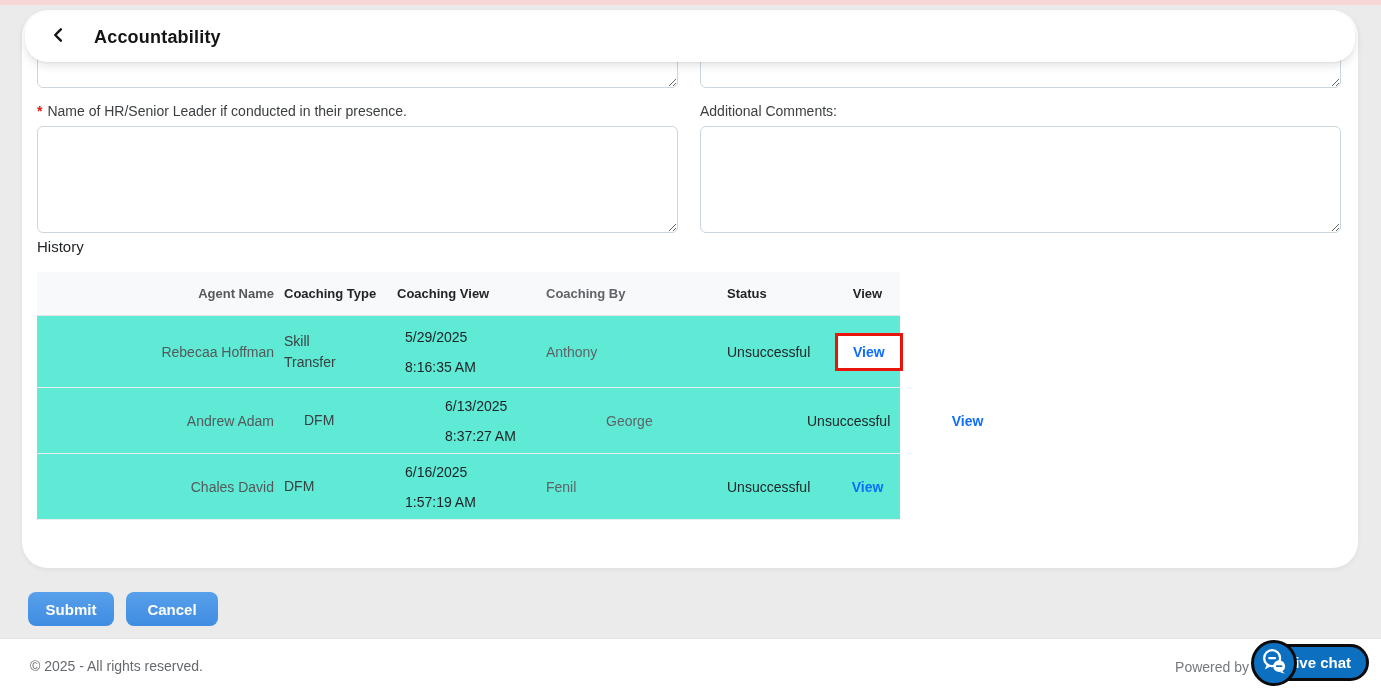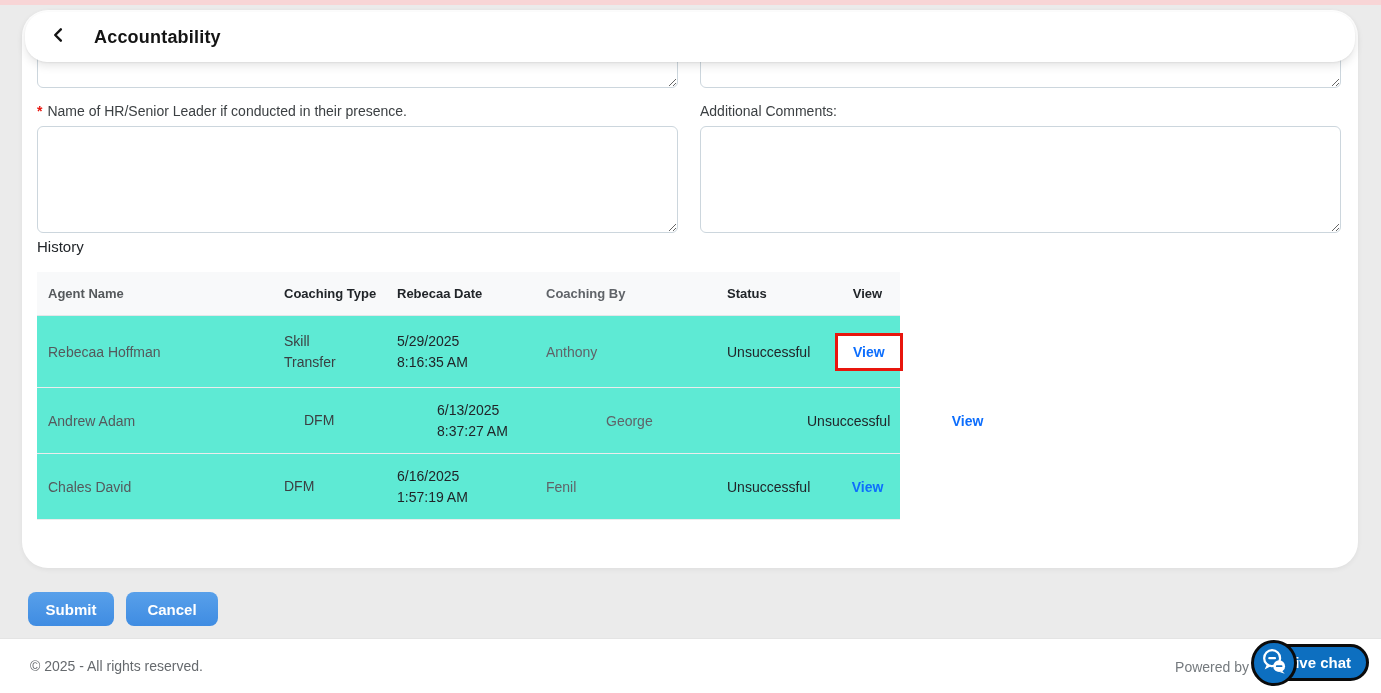--- a/index.html
+++ b/index.html
@@ -50,25 +50,25 @@
   .t-row { display:grid; grid-template-columns:237px 113px 143px 185px 120px 65px; align-items:center; }
   .t-head {
     height:44px; background:#f8f9fa; border-bottom:1px solid #e3e6e8;
     font-size:13px; font-weight:bold; color:#212529;
   }
   .t-body-row { border-bottom:1px solid #ececec; background:#5eead4; }
   .t-body-row.r0 { height:72px; }
   .t-body-row.r1 { height:66px;gap:20px; }
   .t-body-row.r2 { height:66px; }
   .cell { padding-left:10px; }
-  .cell-agent  { padding-left:11px; color:#55595c; }
+  .cell-agent  { padding-left:11px; color:#55595c;text-align:right; }
   .cell-type   { color:#3b3f42; }
   .cell-type span { display:inline-block; max-width:72px; line-height:21px; }
   .cell-date   { color:#212529; }
-  .cell-date span { display:inline-block; max-width:95px; line-height:21px; }
+  .cell-date span { display:inline-block; max-width:95px; line-height:30px;margin-left:8px; }
   .cell-by     { padding-left:16px; color:#5f6368; }
   .cell-status { padding-left:12px; color:#212529; }
   .cell-view   { text-align:center; padding-left:0; }
   .view-link { color:#0d6efd; font-weight:bold; text-decoration:none; font-size:14px; cursor:pointer; }
   .view-highlight { display:inline-block; border:3px solid #e8150d; padding:8px 15px; background:#fff; }
 
   .btn {
     position:absolute; top:592px; height:34px; border:none; border-radius:8px;
     background:linear-gradient(180deg,#58a0ea 0%, #3f8ce2 100%);
     color:#fff; font-family:"Liberation Sans", sans-serif; font-size:15px; font-weight:bold;
@@ -126,21 +126,21 @@
 
   <textarea class="ta-main-left" style=""></textarea>
   <textarea class="ta-main-right" style=""></textarea>
 
   <div class="history-label">History</div>
 
   <div class="history-table">
     <div class="t-row t-head">
       <div class="cell cell-agent">Agent Name</div>
       <div class="cell">Coaching Type</div>
-      <div class="cell">Rebecaa Date</div>
+      <div class="cell">Coaching View</div>
       <div class="cell cell-by">Coaching By</div>
       <div class="cell cell-status">Status</div>
       <div class="cell cell-view">View</div>
     </div>
 
     <div class="t-row t-body-row r0">
       <div class="cell cell-agent">Rebecaa Hoffman</div>
       <div class="cell cell-type"><span>Skill Transfer</span></div>
       <div class="cell cell-date"><span>5/29/2025 8:16:35 AM</span></div>
       <div class="cell cell-by">Anthony</div>

